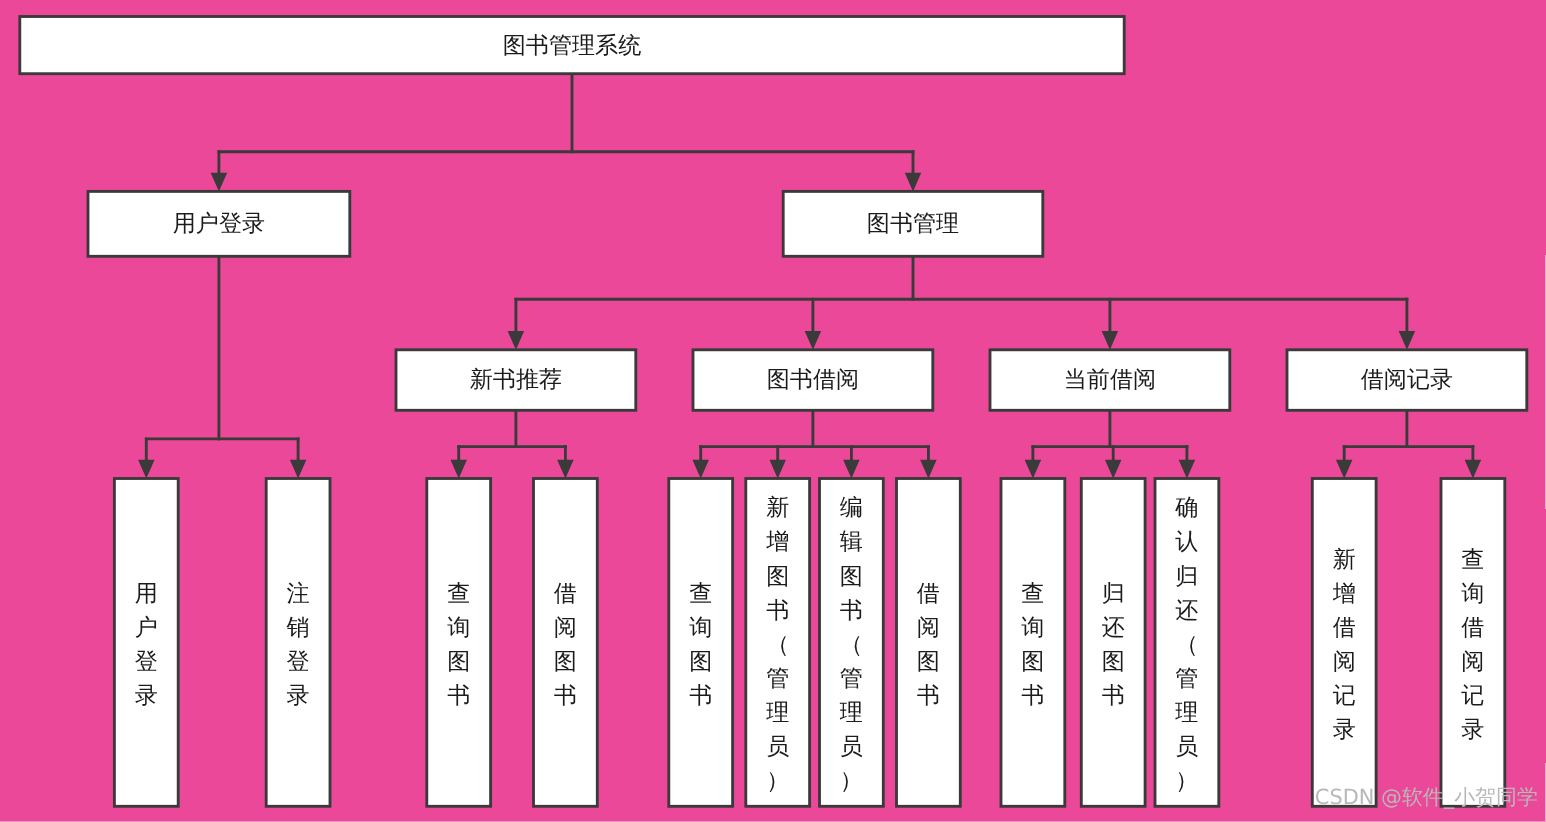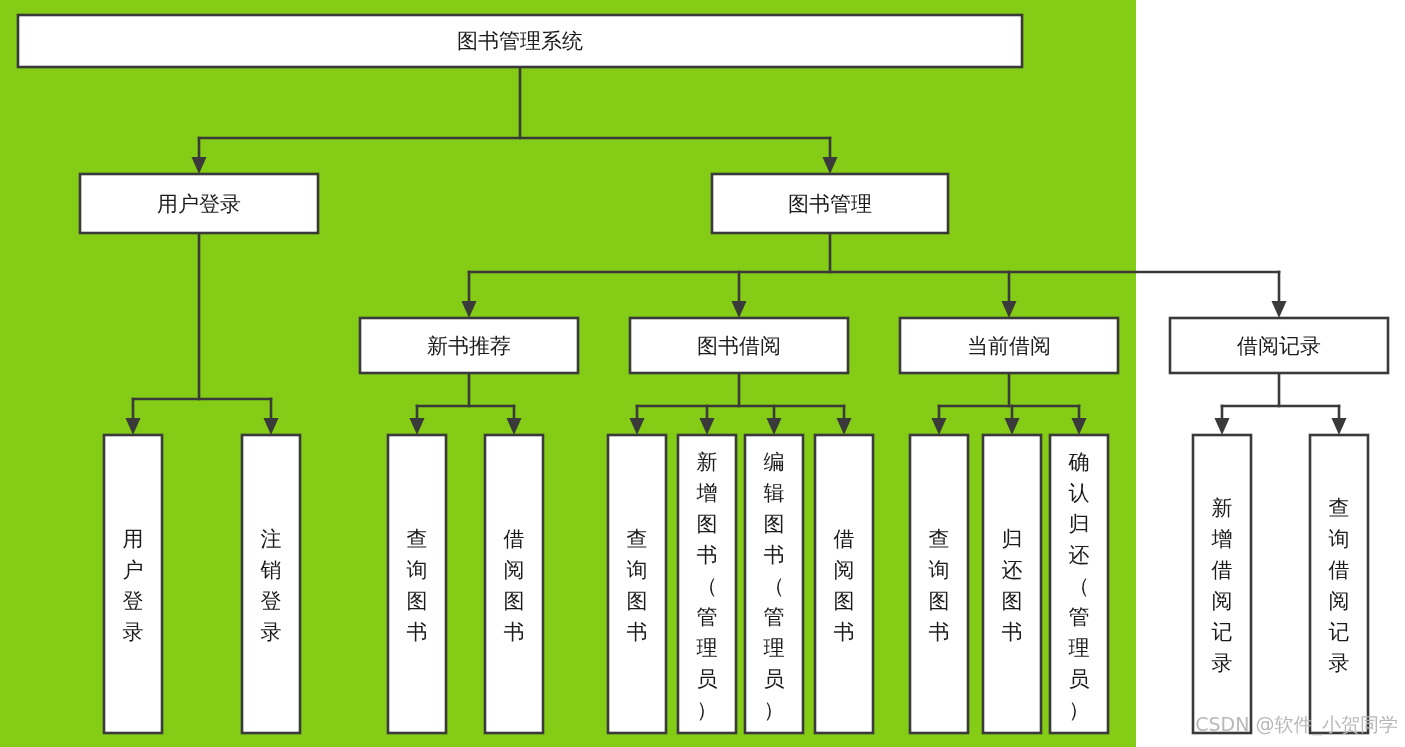--- a/index.html
+++ b/index.html
@@ -9,23 +9,23 @@
     background: #ffffff;
   }
   body {
     width: 1405px;
     height: 747px;
     font-family: "DejaVu Sans", "Liberation Sans", sans-serif;
     overflow: hidden;
   }
   #diagram-root {
     position: relative;
-    width: 1136px;
+    width: 1405px;
     height: 747px;
-    background: #84cc16;
+    background: #ec4899;
     text-align: right;
   }
   svg.diagram-canvas {
     position: absolute;
     left: 0;
     top: 0;
     width: 1405px;
     height: 747px;
     display: block;
   }

